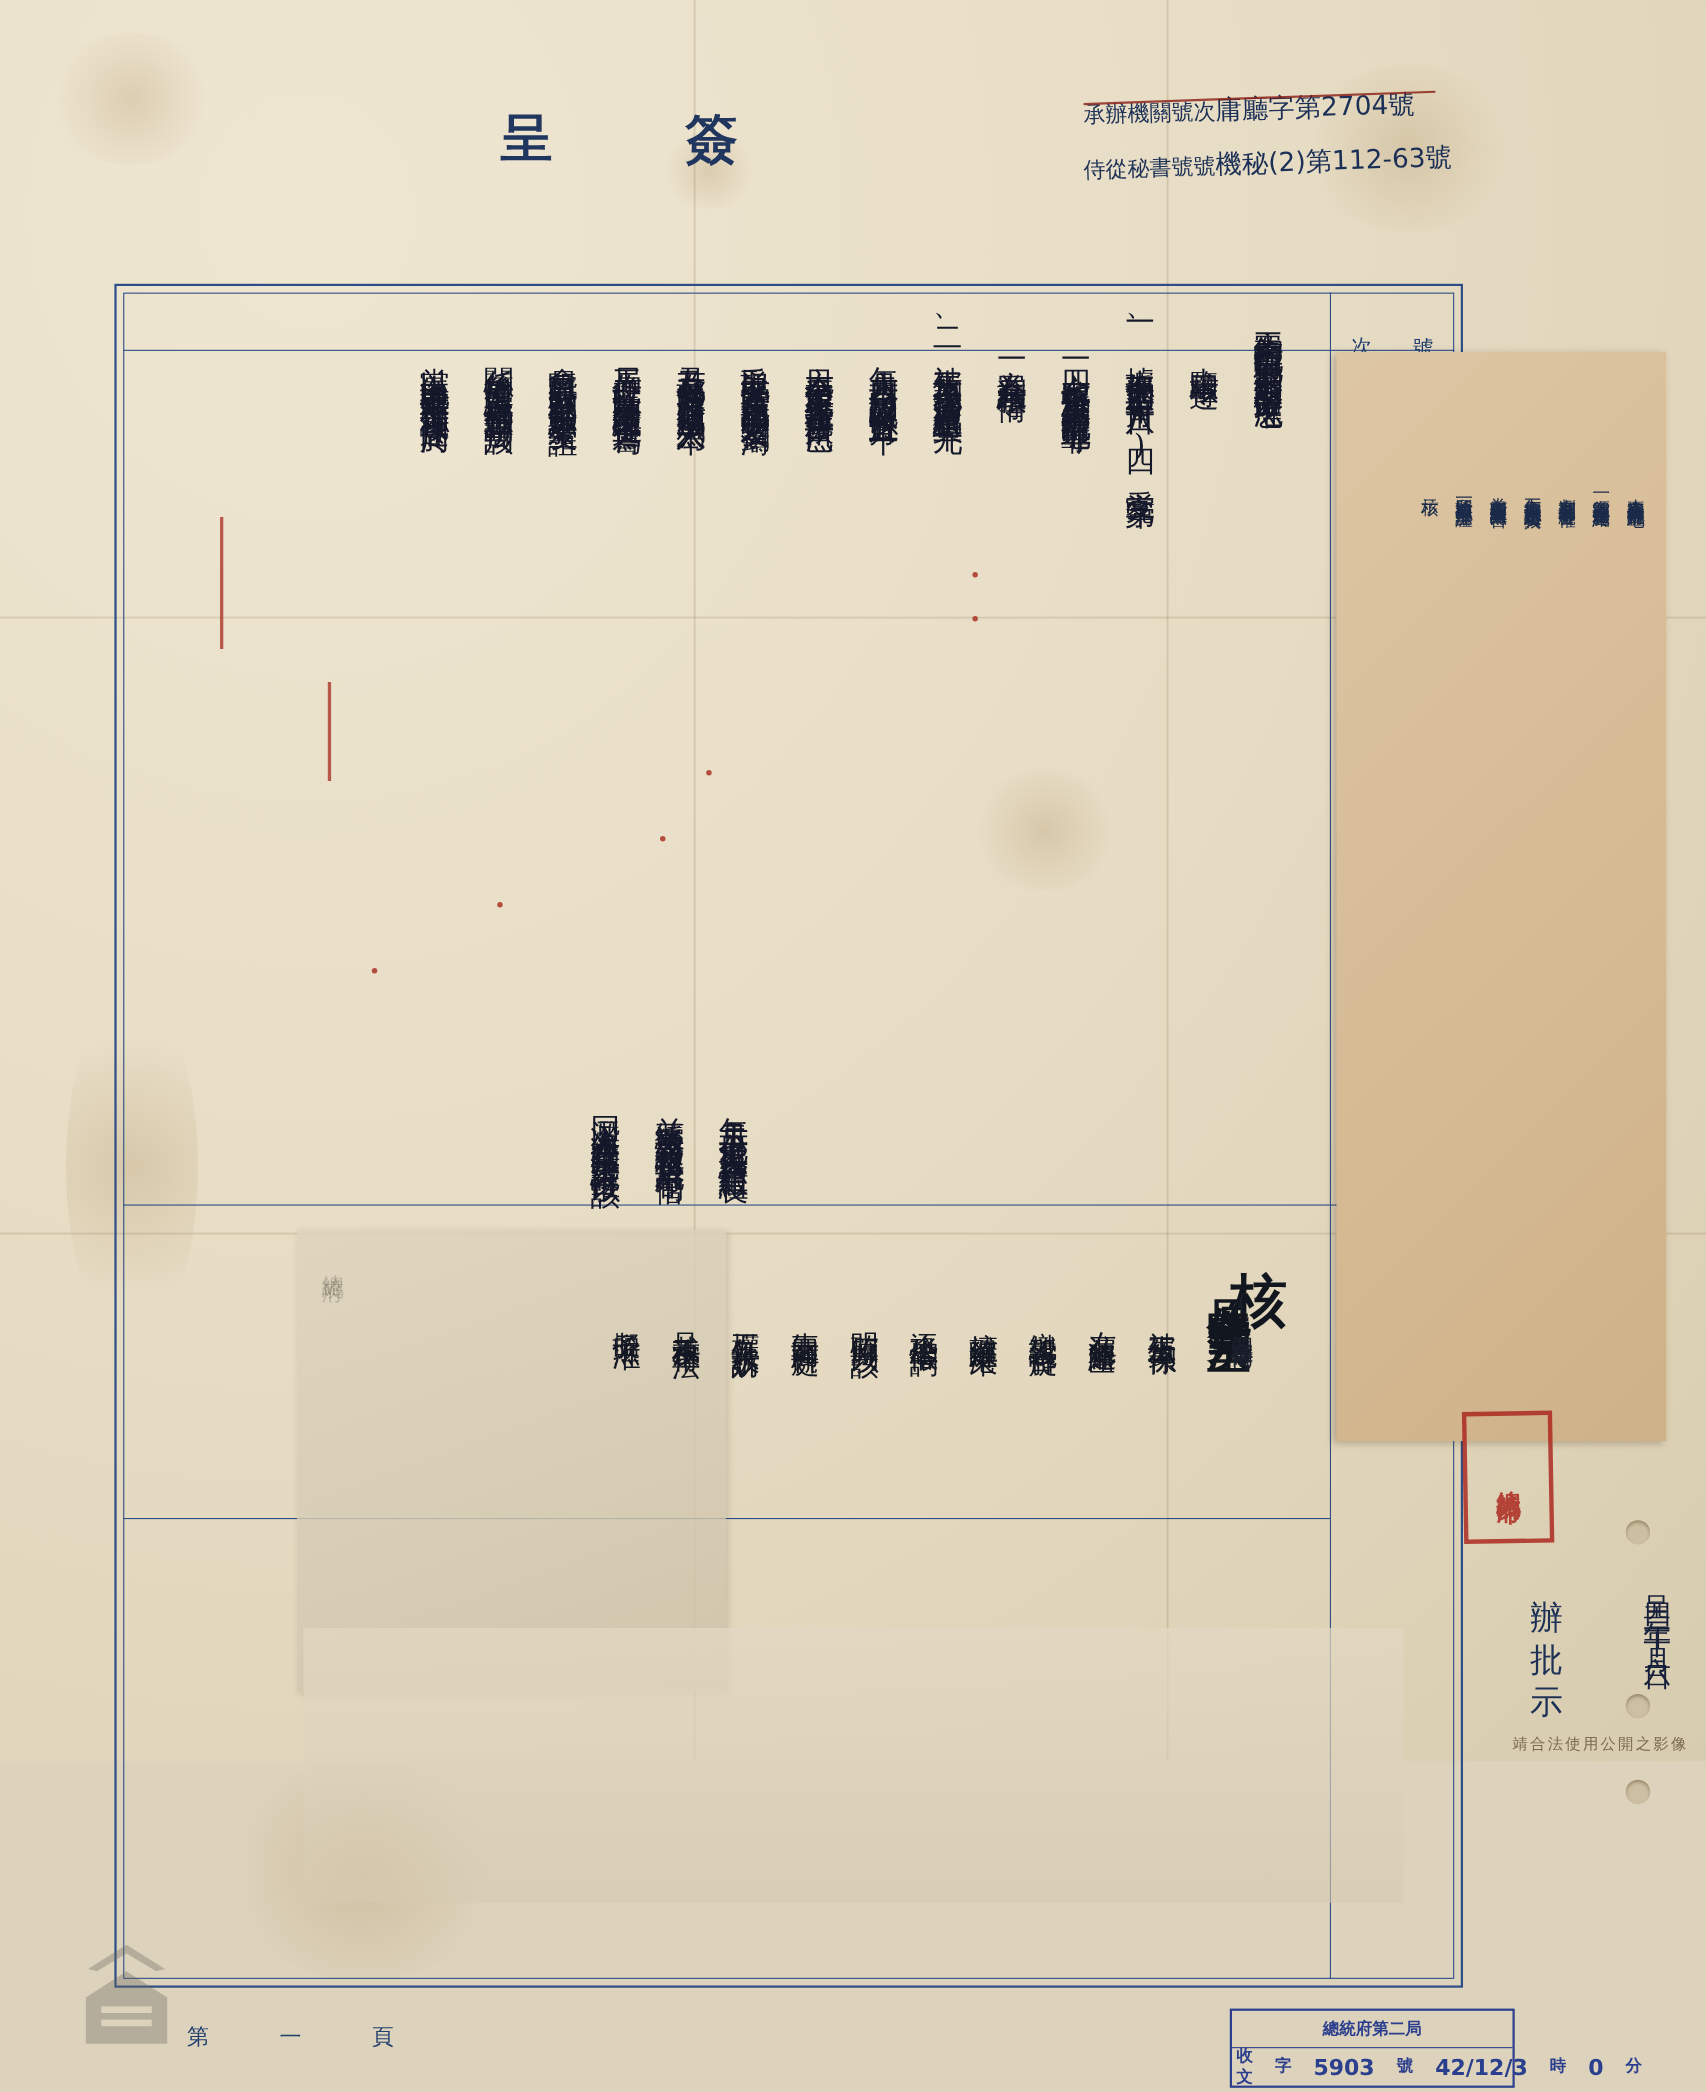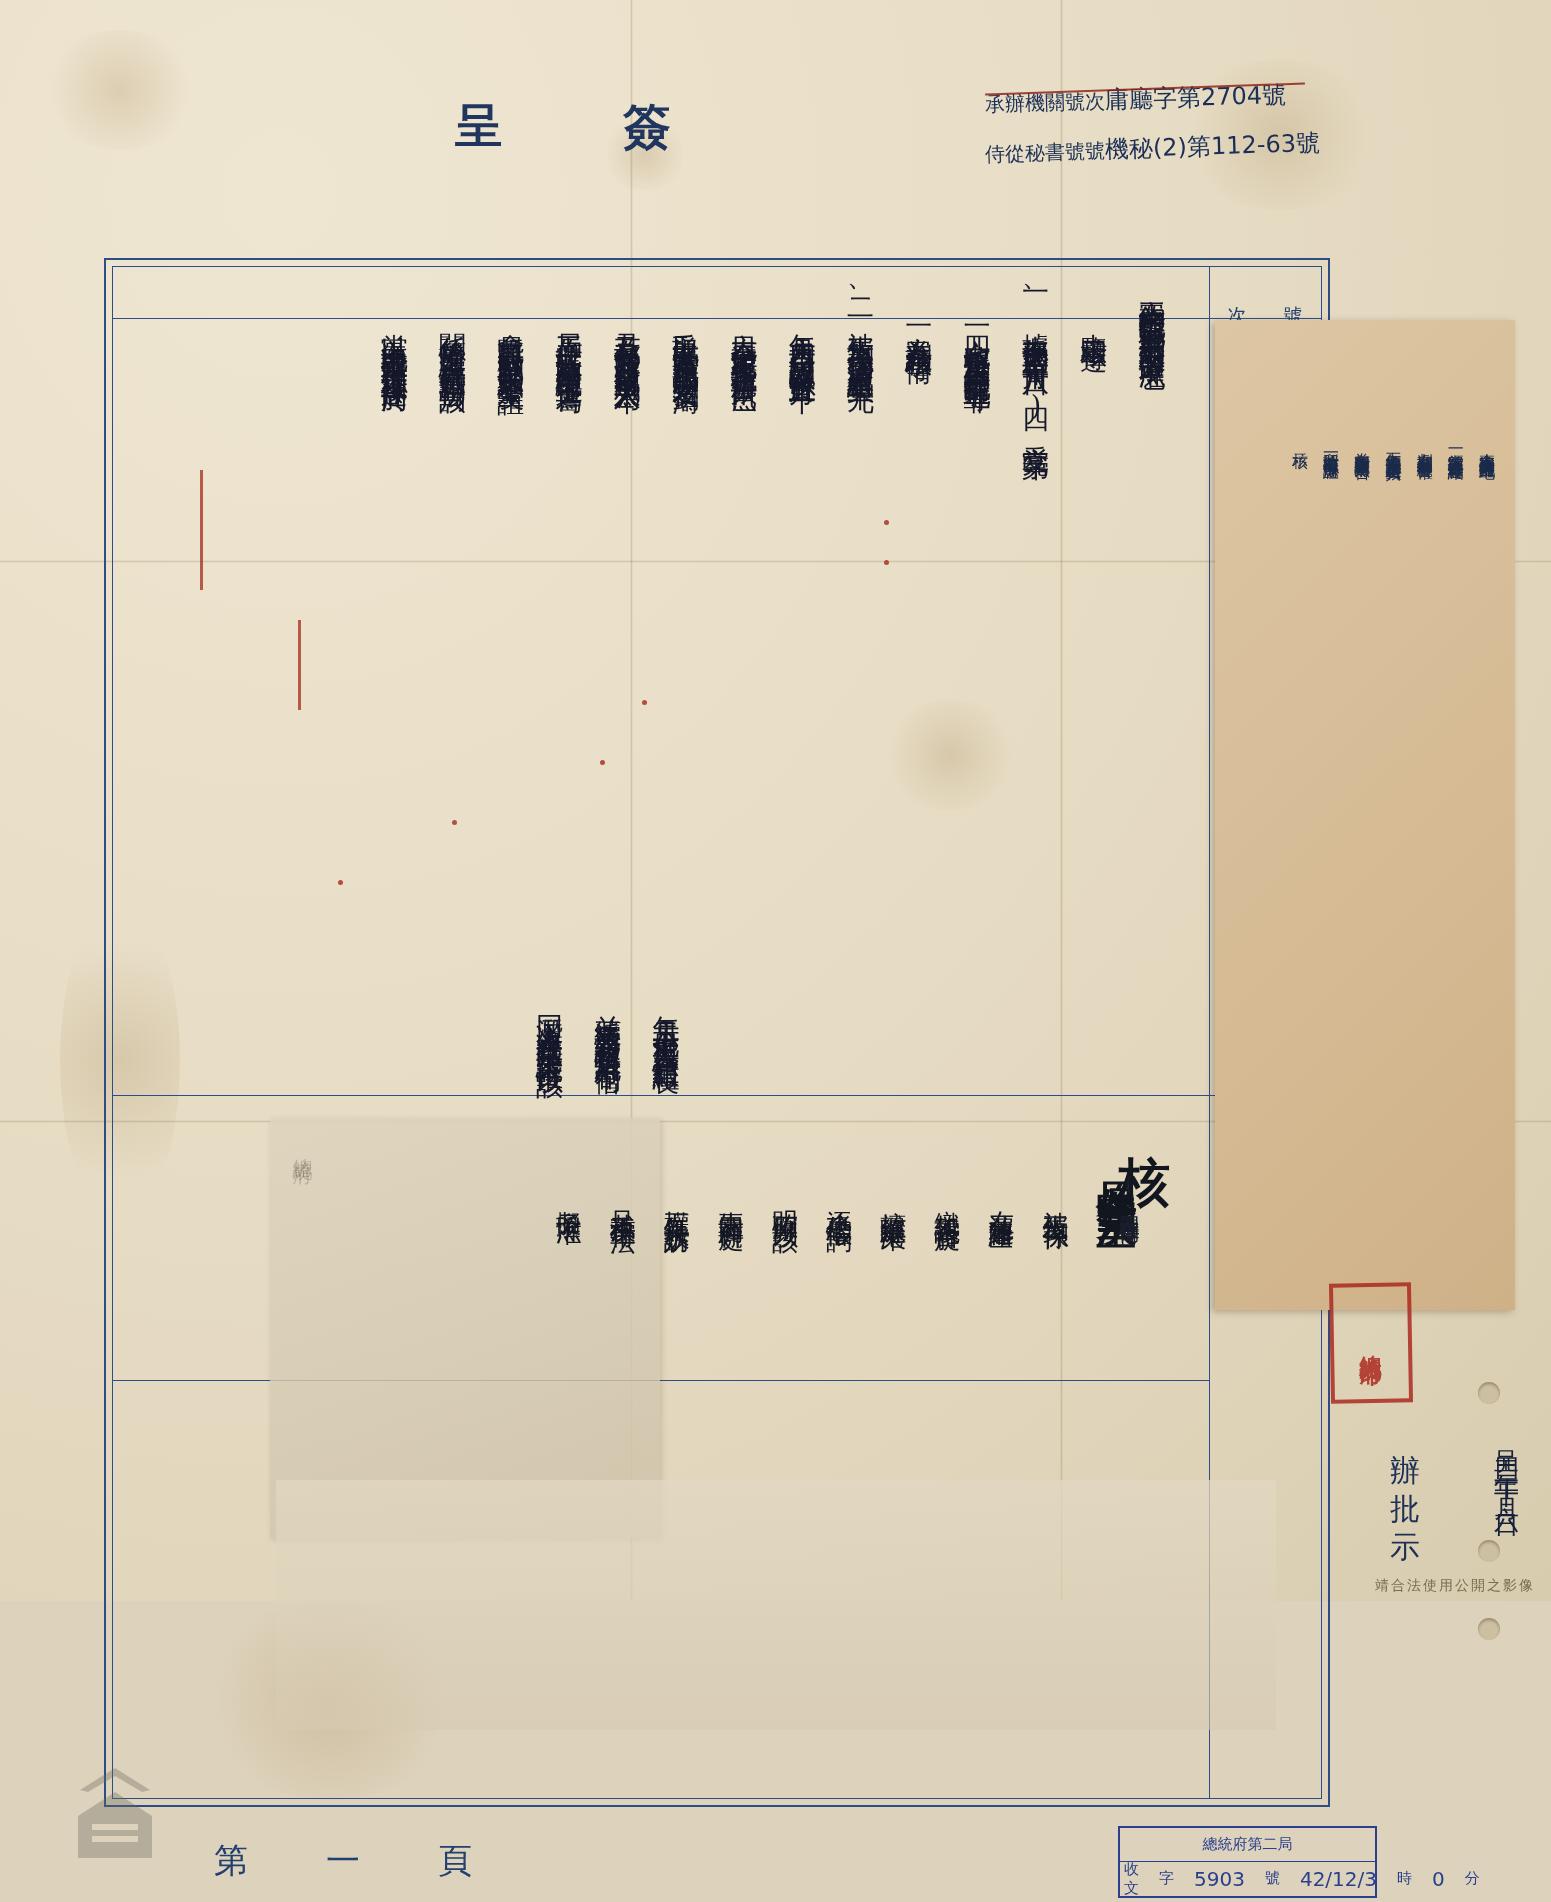--- a/index.html
+++ b/index.html
@@ -190,32 +190,33 @@
     position:absolute;width:22px;height:22px;border-radius:50%;
     background:#cdbfa2;
     box-shadow:inset 0 2px 3px rgba(90,70,40,.45);
   }
 
   
   #stamp{
     position:absolute;left:1118px;top:1826px;width:255px;height:68px;
     border:2px solid #2b3f8e;color:#2b3f8e;
     font-size:15px;
+    font-weight:bold;
   }
   #stamp .srow{
     display:flex;align-items:center;height:33px;border-bottom:1px solid #2b3f8e;
     padding:0 4px;gap:4px;
   }
   #stamp .srow:last-child{border-bottom:none;gap:20px;}
   .stamp-hand{color:#2a3f8d;font-family:"DejaVu Sans","Liberation Sans",sans-serif;font-size:20px;}
 
   
   #footer{
     position:absolute;left:170px;top:1838px;
-    font-size:34px;color:#22406f;letter-spacing:22px;margin-left:44px;
+    font-size:20px;color:#22406f;letter-spacing:22px;
   }
   #logo{
     position:absolute;left:72px;top:1762px;width:86px;height:100px;opacity:.35;
   }
   #watermark{
     position:absolute;right:16px;bottom:6px;font-size:14px;color:#7b6b52;letter-spacing:2px;
   }
 
   
   #undersheet{

